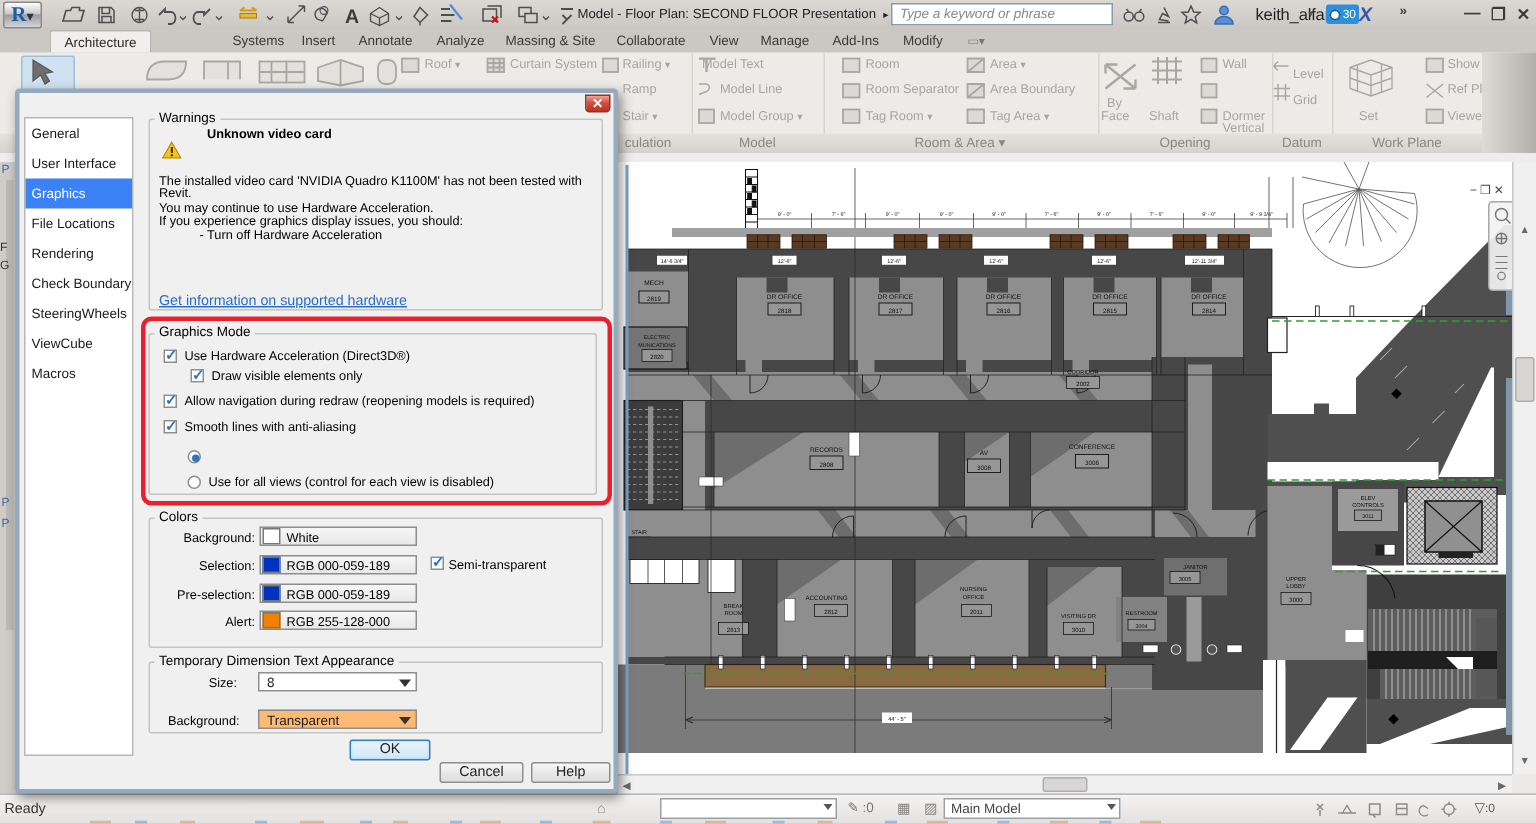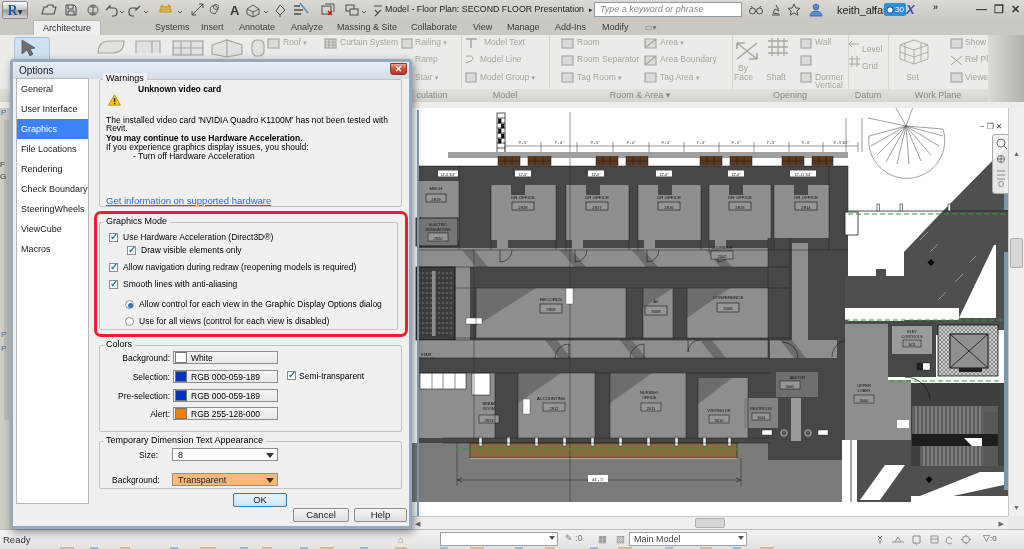--- a/index.html
+++ b/index.html
@@ -191,21 +191,21 @@
       <path d="M900 10 L914 5 L928 10 L928 24 L914 29 L900 24 Z M900 10 L914 15 L928 10 M914 15 V29 M905 8 V26 M921 8 V26 M900 17 L914 22 L928 17" stroke-width="0.9"></path>
       <rect x="951" y="4" width="11" height="9" fill="#dcdad6"></rect>
       <path d="M951 21 l11 9 M951 30 l11 -9" stroke-width="1"></path>
       <rect x="951" y="38" width="11" height="9" fill="#dcdad6"></rect>
     </svg>
     <div class="lbl" style="left:283px;top:2px;">Roof <span style="font-size:7px;">▾</span></div>
     <div class="lbl" style="left:340px;top:2px;">Curtain  System</div>
     <div class="lbl" style="left:415px;top:2px;">Railing <span style="font-size:7px;">▾</span></div>
     <div class="lbl" style="left:415px;top:19px;">Ramp</div>
     <div class="lbl" style="left:415px;top:37px;">Stair <span style="font-size:7px;">▾</span></div>
-    <div class="lbl" style="left:484px;top:2px;">Model  Text</div>
+    <div class="lbl" style="left:468px;top:2px;">Model  Text</div>
     <div class="lbl" style="left:480px;top:19px;">Model  Line</div>
     <div class="lbl" style="left:480px;top:37px;">Model  Group <span style="font-size:7px;">▾</span></div>
     <div class="lbl" style="left:577px;top:2px;">Room</div>
     <div class="lbl" style="left:577px;top:19px;">Room  Separator</div>
     <div class="lbl" style="left:577px;top:37px;">Tag  Room <span style="font-size:7px;">▾</span></div>
     <div class="lbl" style="left:660px;top:2px;">Area <span style="font-size:7px;">▾</span></div>
     <div class="lbl" style="left:660px;top:19px;">Area  Boundary</div>
     <div class="lbl" style="left:660px;top:37px;">Tag  Area <span style="font-size:7px;">▾</span></div>
     <div class="lbl" style="left:738px;top:28px;">By</div>
     <div class="lbl" style="left:734px;top:37px;">Face</div>
@@ -686,21 +686,20 @@
           <rect x="440" y="0" width="8" height="3"></rect>
         <rect x="515" y="0" width="8" height="3"></rect>
           <rect x="590" y="0" width="8" height="3"></rect>
         <rect x="665" y="0" width="8" height="3"></rect>
           <rect x="733" y="0" width="8" height="3"></rect>
       </g>
     </svg>
   </div>
 
   <div id="dialog">
-    <div id="dtitle">Options</div>
     <div id="dclose">✕</div>
     <div id="sidebar">
       <div>General</div>
         <div>User Interface</div>
         <div class="sel">Graphics</div>
       <div>File Locations</div>
         <div>Rendering</div>
         <div>Check Boundary</div>
       <div>SteeringWheels</div>
         <div>ViewCube</div>
@@ -710,38 +709,37 @@
     <div class="grp" style="left:86px;top:17px;width:303px;height:128px;"></div>
     <div class="grplbl" style="left:90px;top:11px;">Warnings</div>
     <svg class="abs" style="left:95px;top:32px;" width="13" height="12" viewBox="0 0 16 15">
       <polygon points="8,1 15.5,14 0.5,14" fill="#f5c518" stroke="#b8860b" stroke-width="1"></polygon>
       <rect x="7.2" y="5" width="1.8" height="5" fill="#4a3000"></rect>
         <rect x="7.2" y="11" width="1.8" height="1.8" fill="#4a3000"></rect>
     </svg>
     <div class="dtext" style="left:125px;top:22px;font-weight:bold;">Unknown video card</div>
     <div class="dtext" style="left:93px;top:53px;">The installed video card 'NVIDIA Quadro K1100M' has not been tested with</div>
     <div class="dtext" style="left:93px;top:61px;">Revit.</div>
-    <div class="dtext" style="left:93px;top:71px;font-weight:bold;">You may continue to use Hardware Acceleration.</div>
+    <div class="dtext" style="left:93px;top:71px;">You may continue to use Hardware Acceleration.</div>
     <div class="dtext" style="left:93px;top:80px;">If you experience graphics display issues, you should:</div>
     <div class="dtext" style="left:120px;top:89px;">- Turn off Hardware Acceleration</div>
     <a class="lnk abs" style="left:93px;top:133px;">Get information on supported hardware</a>
 
     <div class="grp" style="left:86px;top:160px;width:299px;height:108px;"></div>
     <div class="grplbl" style="left:90px;top:154px;">Graphics Mode</div>
     <div id="redbox" style="left:81px;top:149px;width:314px;height:126px;"></div>
     <div class="chk" style="left:96px;top:171px;"></div>
     <div class="dtext" style="left:110px;top:170px;">Use Hardware Acceleration (Direct3D®)</div>
     <div class="chk" style="left:114px;top:184px;"></div>
     <div class="dtext" style="left:128px;top:183px;">Draw visible elements only</div>
     <div class="chk" style="left:96px;top:201px;"></div>
     <div class="dtext" style="left:110px;top:200px;">Allow navigation during redraw (reopening models is required)</div>
     <div class="chk" style="left:96px;top:218px;"></div>
     <div class="dtext" style="left:110px;top:217px;">Smooth lines with anti-aliasing</div>
     <div class="rad on" style="left:112px;top:238px;"></div>
-    <div class="dtext" style="left:126px;top:237px;">Allow control for each view in the Graphic Display Options dialog</div>
     <div class="rad" style="left:112px;top:255px;"></div>
     <div class="dtext" style="left:126px;top:254px;">Use for all views (control for each view is disabled)</div>
 
     <div class="grp" style="left:86px;top:283px;width:303px;height:87px;"></div>
     <div class="grplbl" style="left:90px;top:277px;">Colors</div>
     <div class="dtext" style="left:99px;top:291px;width:58px;text-align:right;">Background:</div>
     <div class="cfield" style="left:160px;top:289px;width:105px;"></div>
     <div class="swatch" style="left:162px;top:290px;background:#fff;"></div>
     <div class="dtext" style="left:178px;top:291px;">White</div>
     <div class="dtext" style="left:99px;top:310px;width:58px;text-align:right;">Selection:</div>

